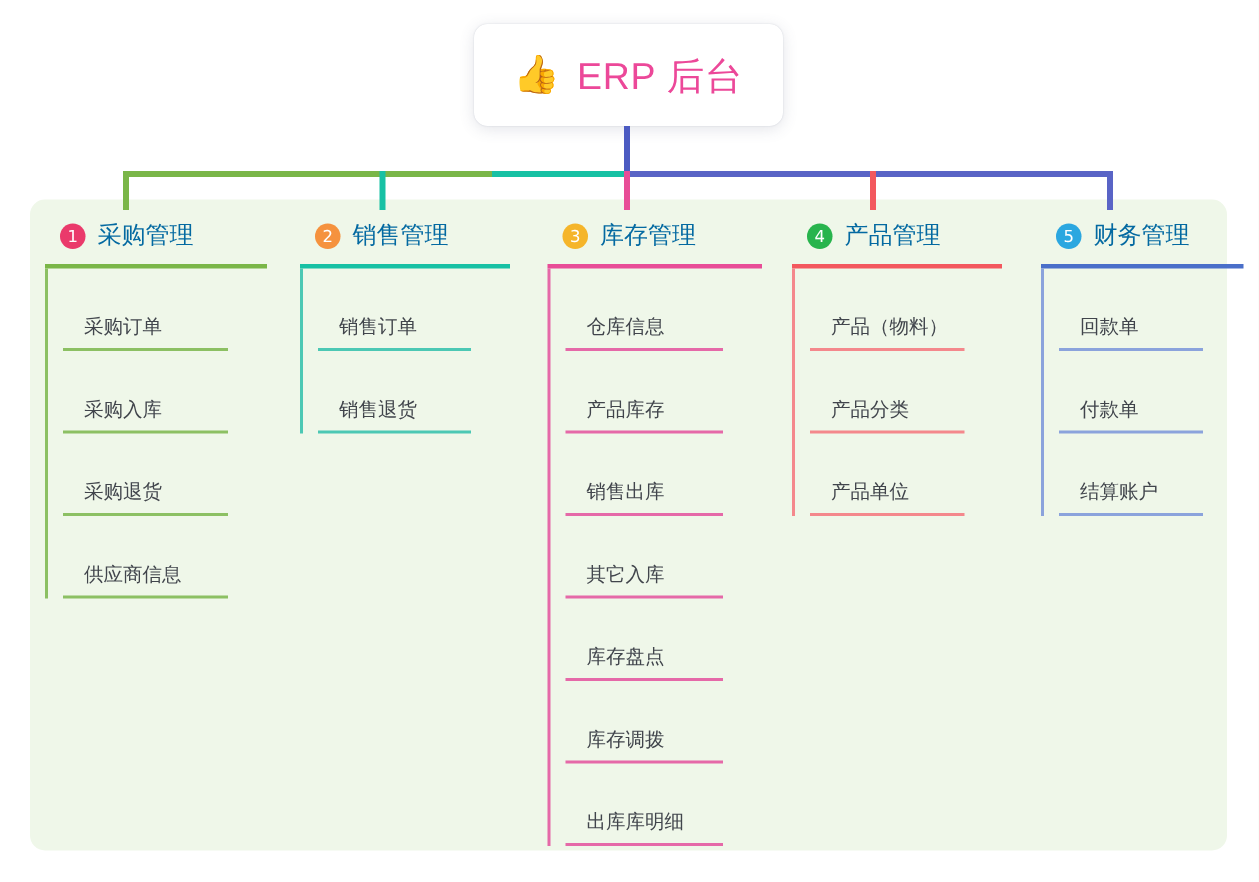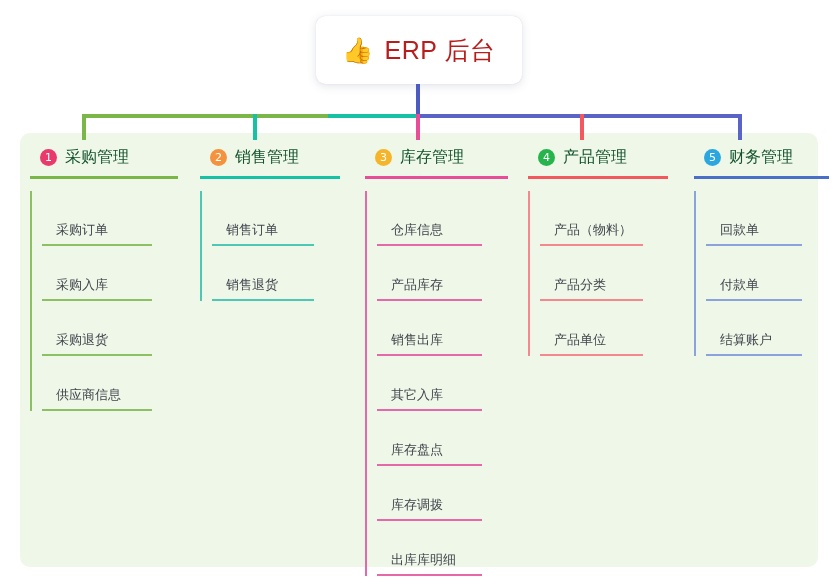--- a/index.html
+++ b/index.html
@@ -36,21 +36,21 @@
     align-items: center;
     gap: 11px;
   }
   .thumb-icon {
     font-size: 25px;
     line-height: 1;
     display: inline-block;
   }
   #title-text {
     font-size: 25px;
-    color: #b91c1c;
+    color: #ec4899;
     letter-spacing: 0.5px;
     white-space: nowrap;
   }
 
   
   .conn {
     position: absolute;
   }
   #stem-vertical {
     left: 416px;
@@ -124,32 +124,32 @@
     border-radius: 50%;
     color: #ffffff;
     font-size: 11px;
     line-height: 17px;
     text-align: center;
     flex: 0 0 auto;
     font-family: "DejaVu Sans", sans-serif;
   }
   .col-title {
     font-size: 16px;
-    color: #14532d;
+    color: #0369a1;
     white-space: nowrap;
   }
   .col-rule {
     height: 3px;
     margin-top: 6px;
   }
 
   
   .leaf-list {
     position: relative;
-    margin-top: 12px;
+    margin-top: 0;
     padding-left: 12px;
     box-sizing: border-box;
   }
   .spine {
     position: absolute;
     left: 0px;
     top: 0;
     bottom: 0;
     width: 2px;
   }

